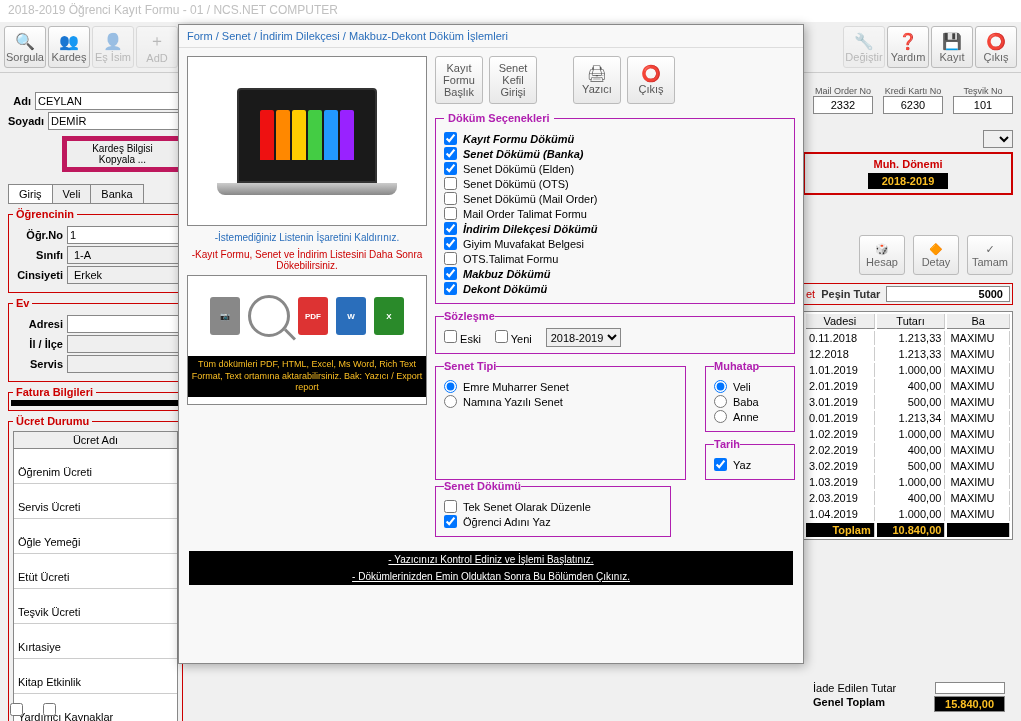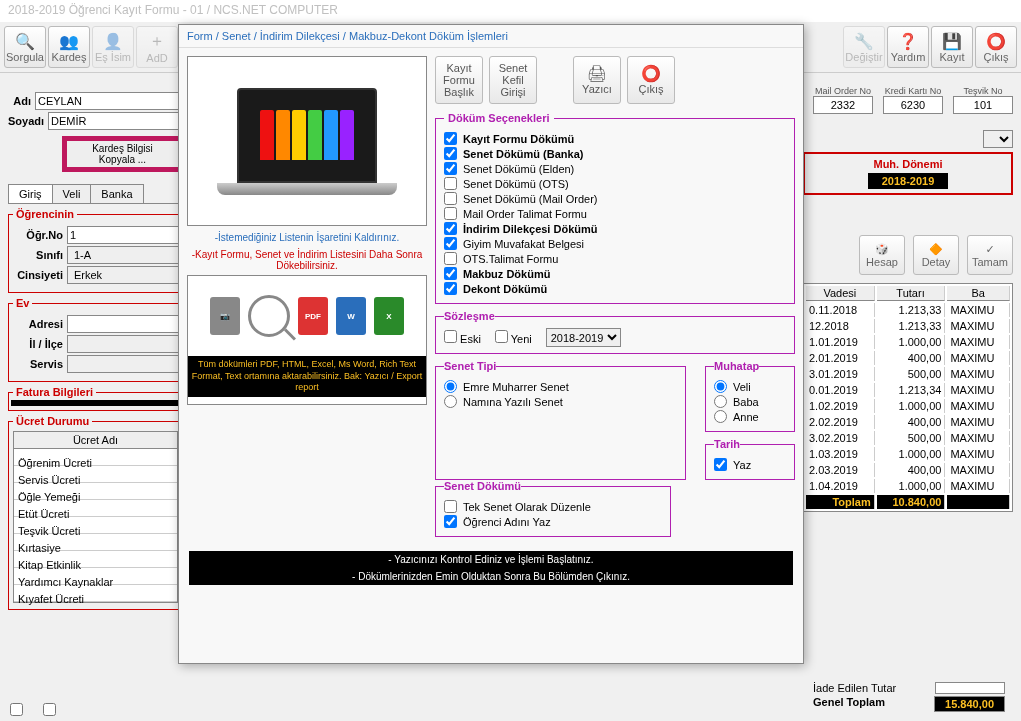--- a/index.html
+++ b/index.html
@@ -14,21 +14,21 @@
 .frow label { width:50px; text-align:right; margin-right:4px; font-weight:bold; }
 .frow input, .frow select { flex:1; border:1px solid #888; height:18px; padding:0 2px; }
 .kardes-btn { border:5px solid #be185d; background:#eee; padding:2px 6px; margin:4px 0; cursor:pointer; font-size:10px; }
 .tabs { display:flex; border-bottom:1px solid #888; margin:8px 0 4px; }
 .tab { padding:3px 10px; border:1px solid #888; border-bottom:none; background:#eee; margin-right:-1px; cursor:pointer; font-weight:normal; }
 .tab.active { background:#fff; }
 fieldset.grp { border:1px solid #c00; margin:4px 0; padding:4px 4px 6px; }
 fieldset.grp legend { color:#c00; font-weight:bold; padding:0 3px; }
 .ucret-list { border:1px solid #888; background:#fff; }
 .ucret-list .hdr { background:#eee; border-bottom:1px solid #888; padding:2px 8px; text-align:center; font-weight:normal; }
-.ucret-list .row { border-bottom:1px solid #ccc; padding:8px 4px; height:17px; }
+.ucret-list .row { border-bottom:1px solid #ccc; padding:17px 4px; height:17px; }
 .right-col { position:absolute; right:8px; top:86px; width:210px; }
 .small-input { width:60px; height:18px; border:1px solid #888; text-align:center; }
 .muh-donem { border:2px solid #c00; padding:4px; text-align:center; margin-top:4px; }
 .muh-donem .val { background:#000; color:#fbbf24; padding:2px 14px; display:inline-block; font-weight:bold; }
 .right-btns { display:flex; gap:8px; margin:40px 0 8px; justify-content:flex-end; }
 .rbtn { width:46px; height:40px; border:1px solid #bbb; background:linear-gradient(#fff,#e8e8e8); border-radius:3px; text-align:center; font-size:9px; display:flex; flex-direction:column; align-items:center; justify-content:center; cursor:pointer; color:#666; }
 .pesin-row { display:flex; align-items:center; border:1px solid #c00; padding:2px; margin-bottom:6px; }
 .pesin-row label { font-weight:bold; color:#333; padding:0 6px; }
 .pesin-row .val { flex:1; text-align:right; border:1px solid #888; background:#fff; padding:1px 6px; font-weight:bold; }
 .data-table { border:1px solid #888; background:#fff; font-size:10px; }
@@ -62,26 +62,26 @@
 .imgbox2 .icons { display:flex; gap:8px; align-items:center; justify-content:center; height:80px; }
 .imgbox2 .fi { width:30px; height:38px; border-radius:3px; display:flex; align-items:center; justify-content:center; color:#fff; font-size:8px; font-weight:bold; position:relative;}
 .imgbox2 .mag { width:42px; height:42px; border:3px solid #888; border-radius:50%; position:relative; }
 .imgbox2 .mag::after{content:""; position:absolute; width:14px; height:3px; background:#888; bottom:-2px; right:-10px; transform:rotate(45deg);}
 .imgbox2 .caption { background:#000; color:#fbbf24; text-align:center; font-size:9px; padding:3px; line-height:1.3;}
 fieldset.mgrp { border:1px solid #b020b0; padding:6px 8px; margin-bottom:6px; }
 fieldset.mgrp legend { color:#b020b0; font-weight:bold; padding:0 4px; }
 fieldset.m2 { border:1px solid #b020b0; padding:6px 8px; margin-bottom:6px;}
 .chk-row { display:flex; align-items:center; margin:2px 0; }
 .chk-row input { margin-right:6px; }
-.chk-row.b label { font-weight:bold; }
+.chk-row.b label { font-weight:bold;font-style:italic; }
 .two-col { display:flex; gap:19px; }
 .two-col > fieldset { flex:1; }
 .rad-row { display:flex; align-items:center; margin:2px 0;}
 .rad-row input{margin-right:6px;}
-.black-strip { background:#000; color:#fff; text-align:center; padding:3px; font-size:10px; margin:0 10px; }
+.black-strip { background:#000; color:#fff; text-align:center; padding:3px; font-size:10px; margin:0 10px;text-decoration:underline; }
 .black-strip + .black-strip { margin-top:0;}
 .sozlesme-row { display:flex; align-items:center; gap:14px;}
 .sozlesme-row select{height:19px; border:1px solid #888;}
 .top-small-fields{position:absolute; right:8px; top:86px; display:flex; gap:10px;}
 .top-small-fields .f{display:flex; flex-direction:column; align-items:center;}
 .top-small-fields .f label{font-size:9px; color:#555;}
 .checkbox-bottom-row{position:absolute; left:10px; bottom:5px; display:flex; gap:20px;}
 .checkbox-bottom-row input{width:13px; height:13px;}
 </style>
 </head>
@@ -223,20 +223,25 @@
       </div>
     <div class="rbtn">
         <span class="ic">🔶</span>
         <span>Detay</span>
       </div>
     <div class="rbtn disabled">
         <span class="ic">✓</span>
         <span>Tamam</span>
       </div>
   </div>
+  <div class="pesin-row">
+    <span style="color:#c00">et</span>
+    <label>Peşin Tutar</label>
+    <div class="val">5000</div>
+  </div>
   <table class="data-table" style="width:100%">
     <thead>
         <tr>
       <th>Vadesi</th>
       <th>Tutarı</th>
       <th>Ba</th>
     </tr>
       </thead>
     <tbody id="table-rows">
         <tr>

